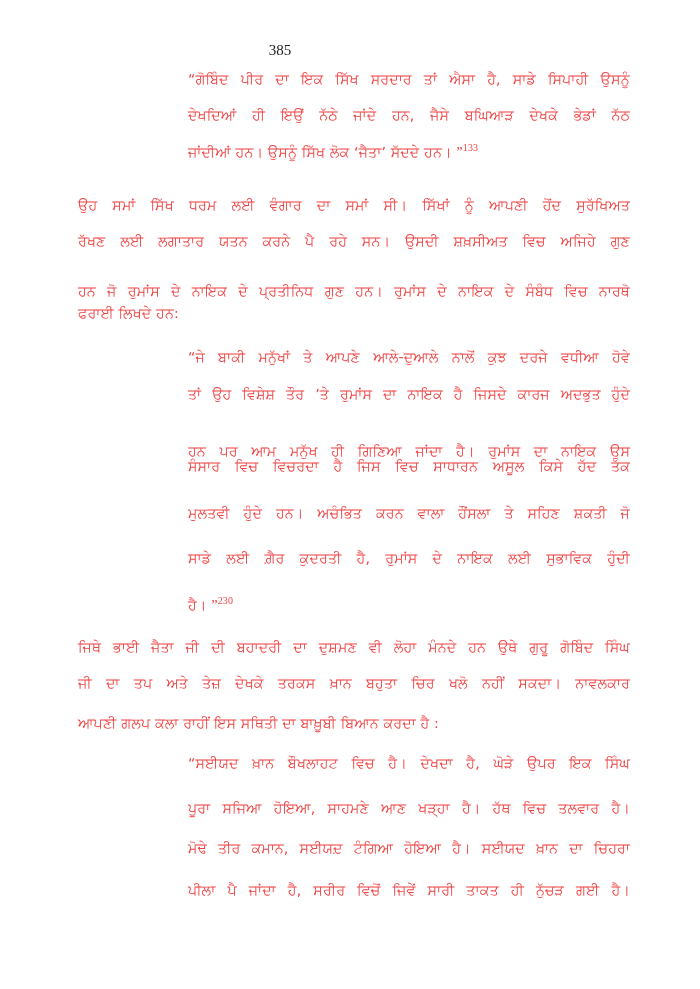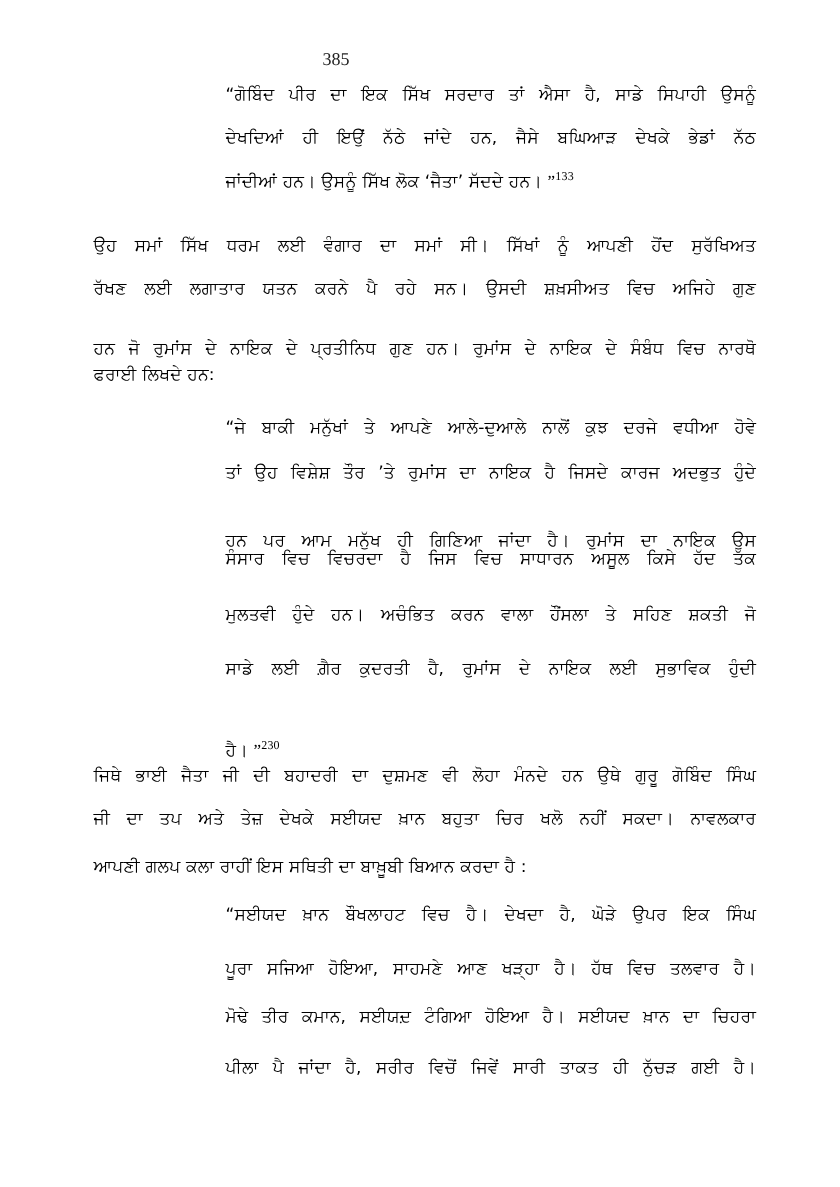--- a/index.html
+++ b/index.html
@@ -24,21 +24,21 @@
       font-family: "Liberation Serif", serif;
       font-size: 15px;
       color: #222;
     }
     .line {
       position: absolute;
       white-space: nowrap;
       font-size: 14.2px;
       line-height: 20px;
       height: 20px;
-      color: #000000;
+      color: #ef4444;
       letter-spacing: 0.15px;
     }
     .line.body { left: 78px; width: 552px; }
     .line.quote { left: 188px; width: 442px; }
     .line.justify {
       text-align: justify;
       text-align-last: justify;
     }
     sup {
       font-family: "Liberation Serif", serif;
@@ -70,26 +70,26 @@
     <div class="line body" style="top:303px;">ਫਰਾਈ ਲਿਖਦੇ ਹਨ:</div>
   </div>
 
   <div>
     <div class="line quote justify" style="top:347px;">“ਜੇ ਬਾਕੀ ਮਨੁੱਖਾਂ ਤੇ ਆਪਣੇ ਆਲੇ-ਦੁਆਲੇ ਨਾਲੋਂ ਕੁਝ ਦਰਜੇ ਵਧੀਆ ਹੋਵੇ</div>
     <div class="line quote justify" style="top:384px;">ਤਾਂ ਉਹ ਵਿਸ਼ੇਸ਼ ਤੌਰ ’ਤੇ ਰੁਮਾਂਸ ਦਾ ਨਾਇਕ ਹੈ ਜਿਸਦੇ ਕਾਰਜ ਅਦਭੁਤ ਹੁੰਦੇ</div>
     <div class="line quote justify" style="top:420px;margin-top:21px;">ਹਨ ਪਰ ਆਮ ਮਨੁੱਖ ਹੀ ਗਿਣਿਆ ਜਾਂਦਾ ਹੈ। ਰੁਮਾਂਸ ਦਾ ਨਾਇਕ ਉਸ</div>
     <div class="line quote justify" style="top:456px;">ਸੰਸਾਰ ਵਿਚ ਵਿਚਰਦਾ ਹੈ ਜਿਸ ਵਿਚ ਸਾਧਾਰਨ ਅਸੂਲ ਕਿਸੇ ਹੱਦ ਤੱਕ</div>
     <div class="line quote justify" style="top:503px;">ਮੁਲਤਵੀ ਹੁੰਦੇ ਹਨ। ਅਚੰਭਿਤ ਕਰਨ ਵਾਲਾ ਹੌਂਸਲਾ ਤੇ ਸਹਿਣ ਸ਼ਕਤੀ ਜੋ</div>
     <div class="line quote justify" style="top:548px;">ਸਾਡੇ ਲਈ ਗ਼ੈਰ ਕੁਦਰਤੀ ਹੈ, ਰੁਮਾਂਸ ਦੇ ਨਾਇਕ ਲਈ ਸੁਭਾਵਿਕ ਹੁੰਦੀ</div>
-    <div class="line quote" style="top:595px;margin-top:21px;"><span>ਹੈ।</span> <span class="q-close">”</span><sup>230</sup></div>
+    <div class="line quote" style="top:595px;"><span>ਹੈ।</span> <span class="q-close">”</span><sup>230</sup></div>
   </div>
 
   <div>
     <div class="line body justify" style="top:637px;">ਜਿਥੇ ਭਾਈ ਜੈਤਾ ਜੀ ਦੀ ਬਹਾਦਰੀ ਦਾ ਦੁਸ਼ਮਣ ਵੀ ਲੋਹਾ ਮੰਨਦੇ ਹਨ ਉਥੇ ਗੁਰੂ ਗੋਬਿੰਦ ਸਿੰਘ</div>
-    <div class="line body justify" style="top:673px;">ਜੀ ਦਾ ਤਪ ਅਤੇ ਤੇਜ਼ ਦੇਖਕੇ ਸਈਯਦ ਖ਼ਾਨ ਬਹੁਤਾ ਚਿਰ ਖਲੋ ਨਹੀਂ ਸਕਦਾ। ਨਾਵਲਕਾਰ</div>
+    <div class="line body justify" style="top:673px;">ਜੀ ਦਾ ਤਪ ਅਤੇ ਤੇਜ਼ ਦੇਖਕੇ ਤਰਕਸ ਖ਼ਾਨ ਬਹੁਤਾ ਚਿਰ ਖਲੋ ਨਹੀਂ ਸਕਦਾ। ਨਾਵਲਕਾਰ</div>
     <div class="line body" style="top:713px;">ਆਪਣੀ ਗਲਪ ਕਲਾ ਰਾਹੀਂ ਇਸ ਸਥਿਤੀ ਦਾ ਬਾਖ਼ੂਬੀ ਬਿਆਨ ਕਰਦਾ ਹੈ :</div>
   </div>
 
   <div>
     <div class="line quote justify" style="top:753px;">“ਸਈਯਦ ਖ਼ਾਨ ਬੌਖਲਾਹਟ ਵਿਚ ਹੈ। ਦੇਖਦਾ ਹੈ, ਘੋੜੇ ਉਪਰ ਇਕ ਸਿੰਘ</div>
     <div class="line quote justify" style="top:798px;">ਪੂਰਾ ਸਜਿਆ ਹੋਇਆ, ਸਾਹਮਣੇ ਆਣ ਖੜ੍ਹਾ ਹੈ। ਹੱਥ ਵਿਚ ਤਲਵਾਰ ਹੈ।</div>
     <div class="line quote justify" style="top:838px;">ਮੋਢੇ ਤੀਰ ਕਮਾਨ, ਸਈਯਦ਼ ਟੰਗਿਆ ਹੋਇਆ ਹੈ। ਸਈਯਦ ਖ਼ਾਨ ਦਾ ਚਿਹਰਾ</div>
     <div class="line quote justify" style="top:880px;">ਪੀਲਾ ਪੈ ਜਾਂਦਾ ਹੈ, ਸਰੀਰ ਵਿਚੋਂ ਜਿਵੇਂ ਸਾਰੀ ਤਾਕਤ ਹੀ ਨੁੱਚੜ ਗਈ ਹੈ।</div>
   </div>
 

